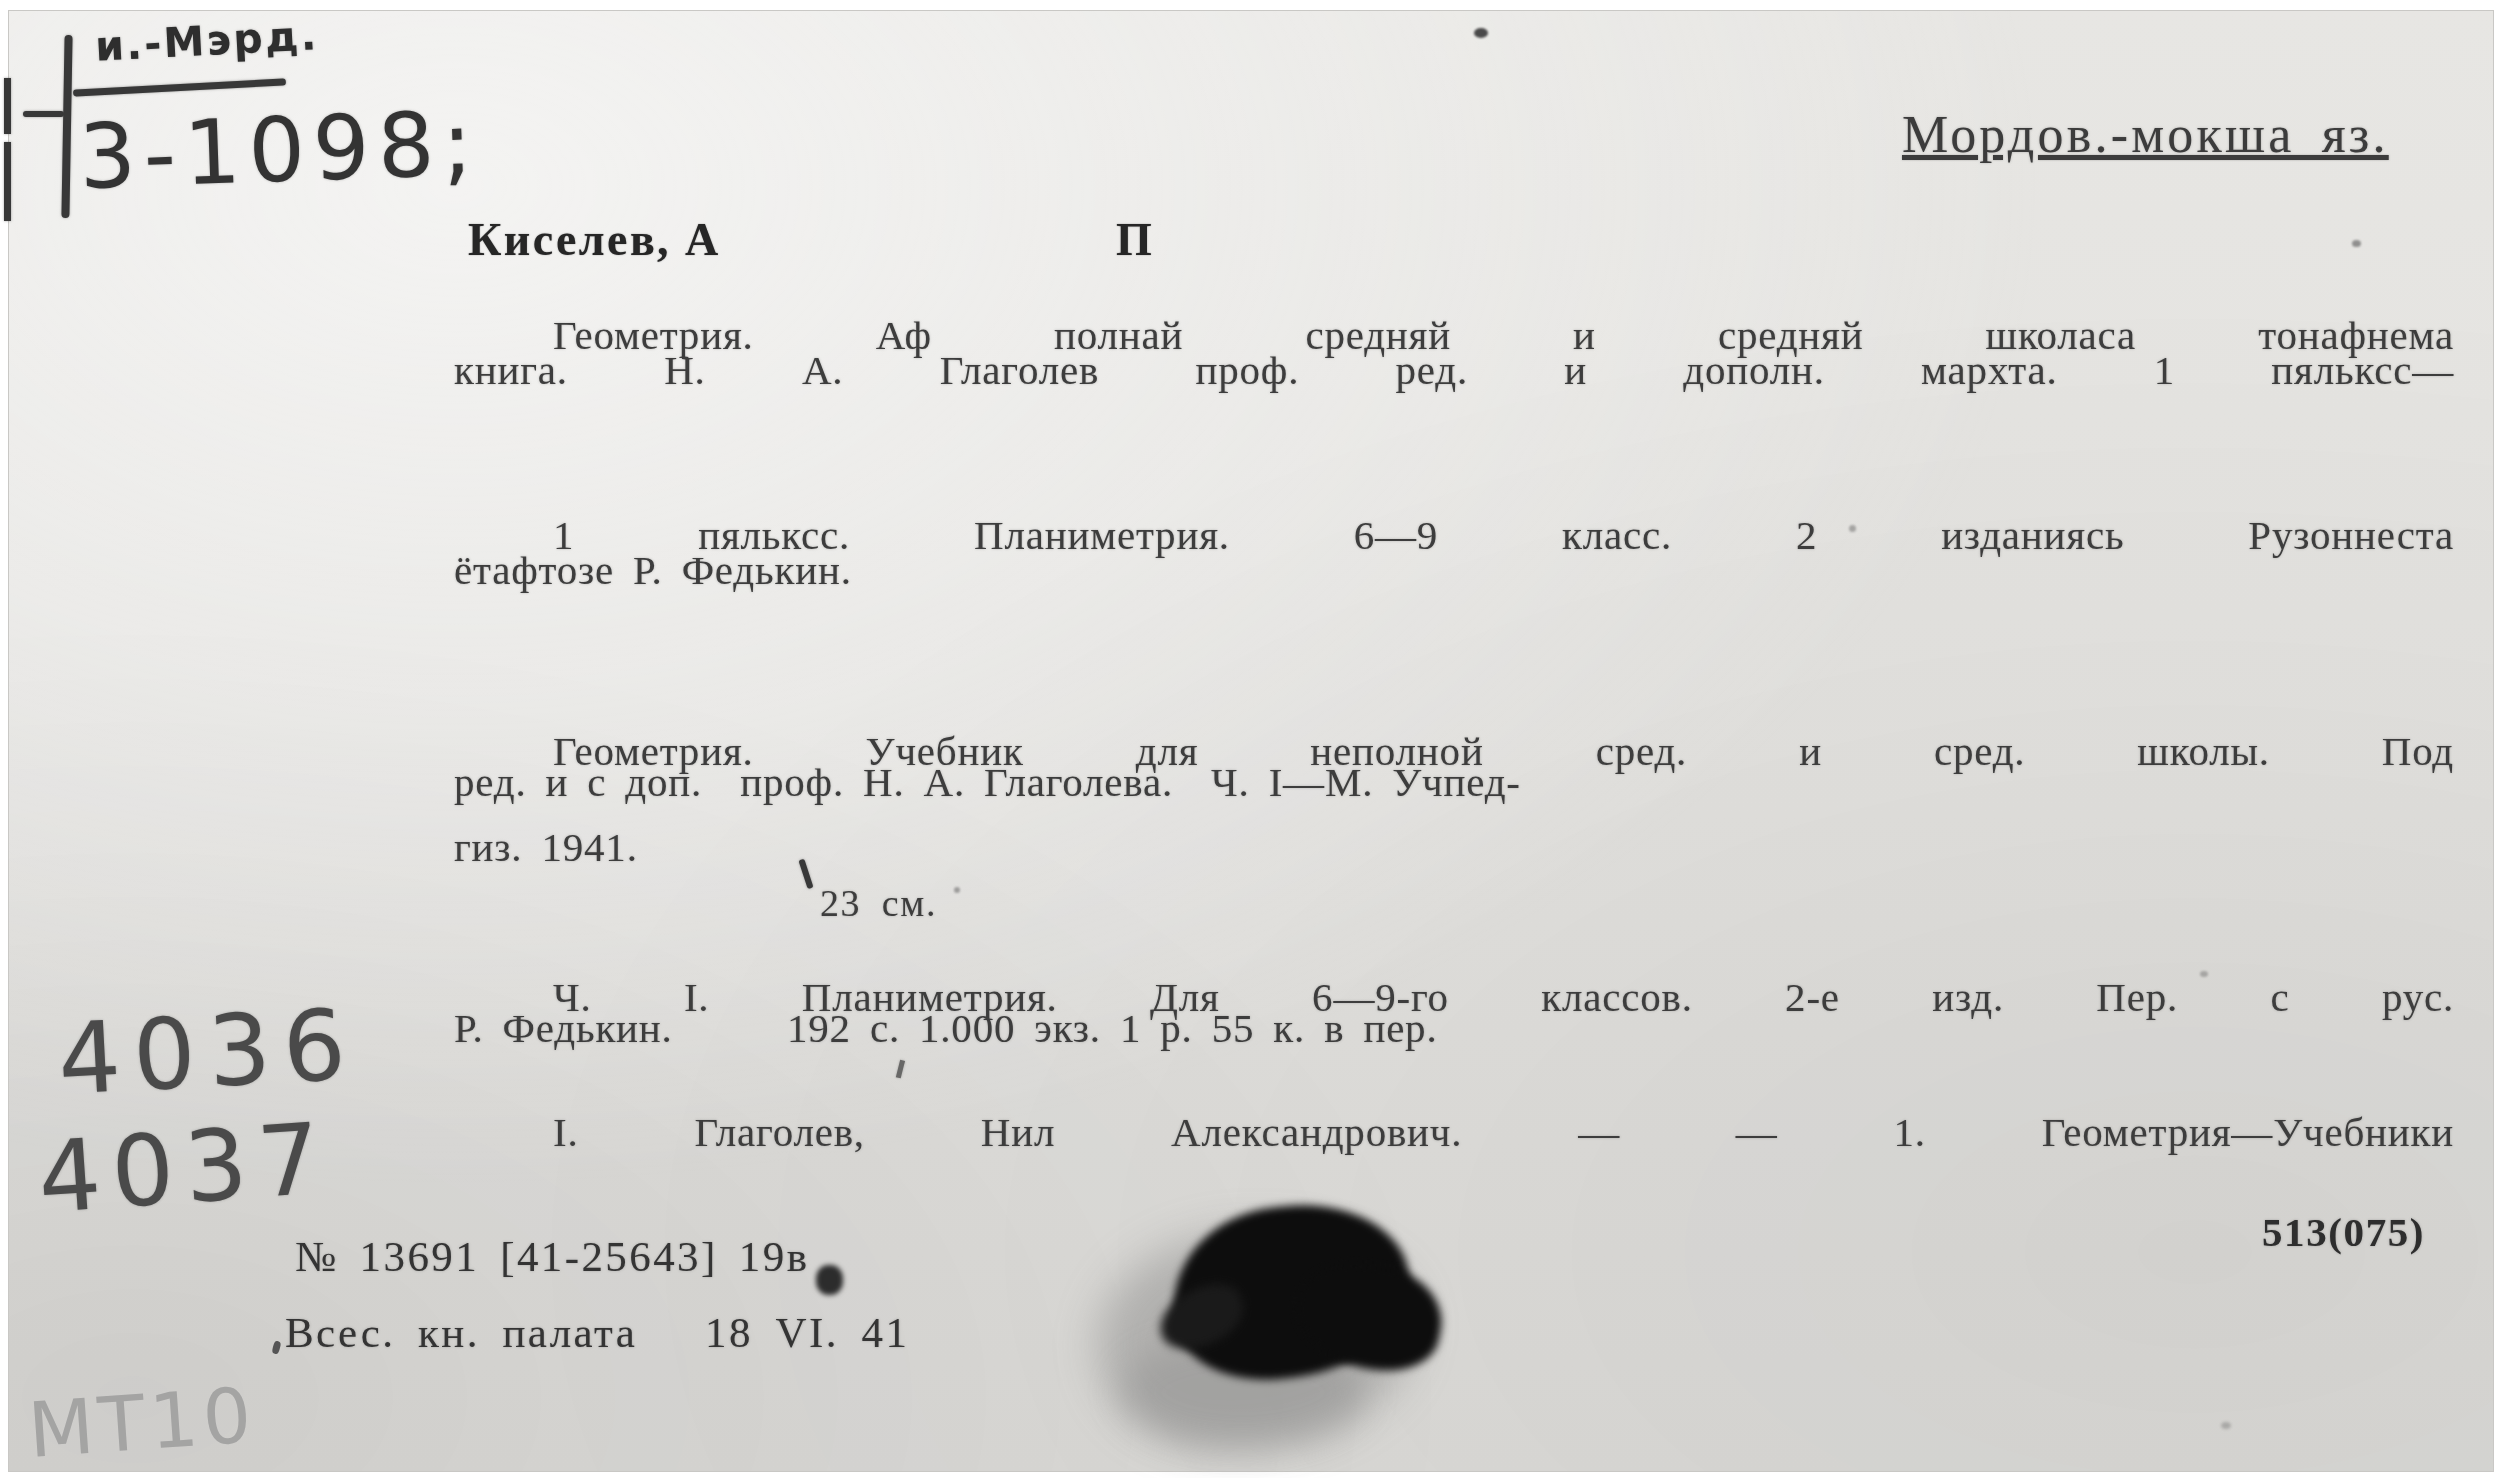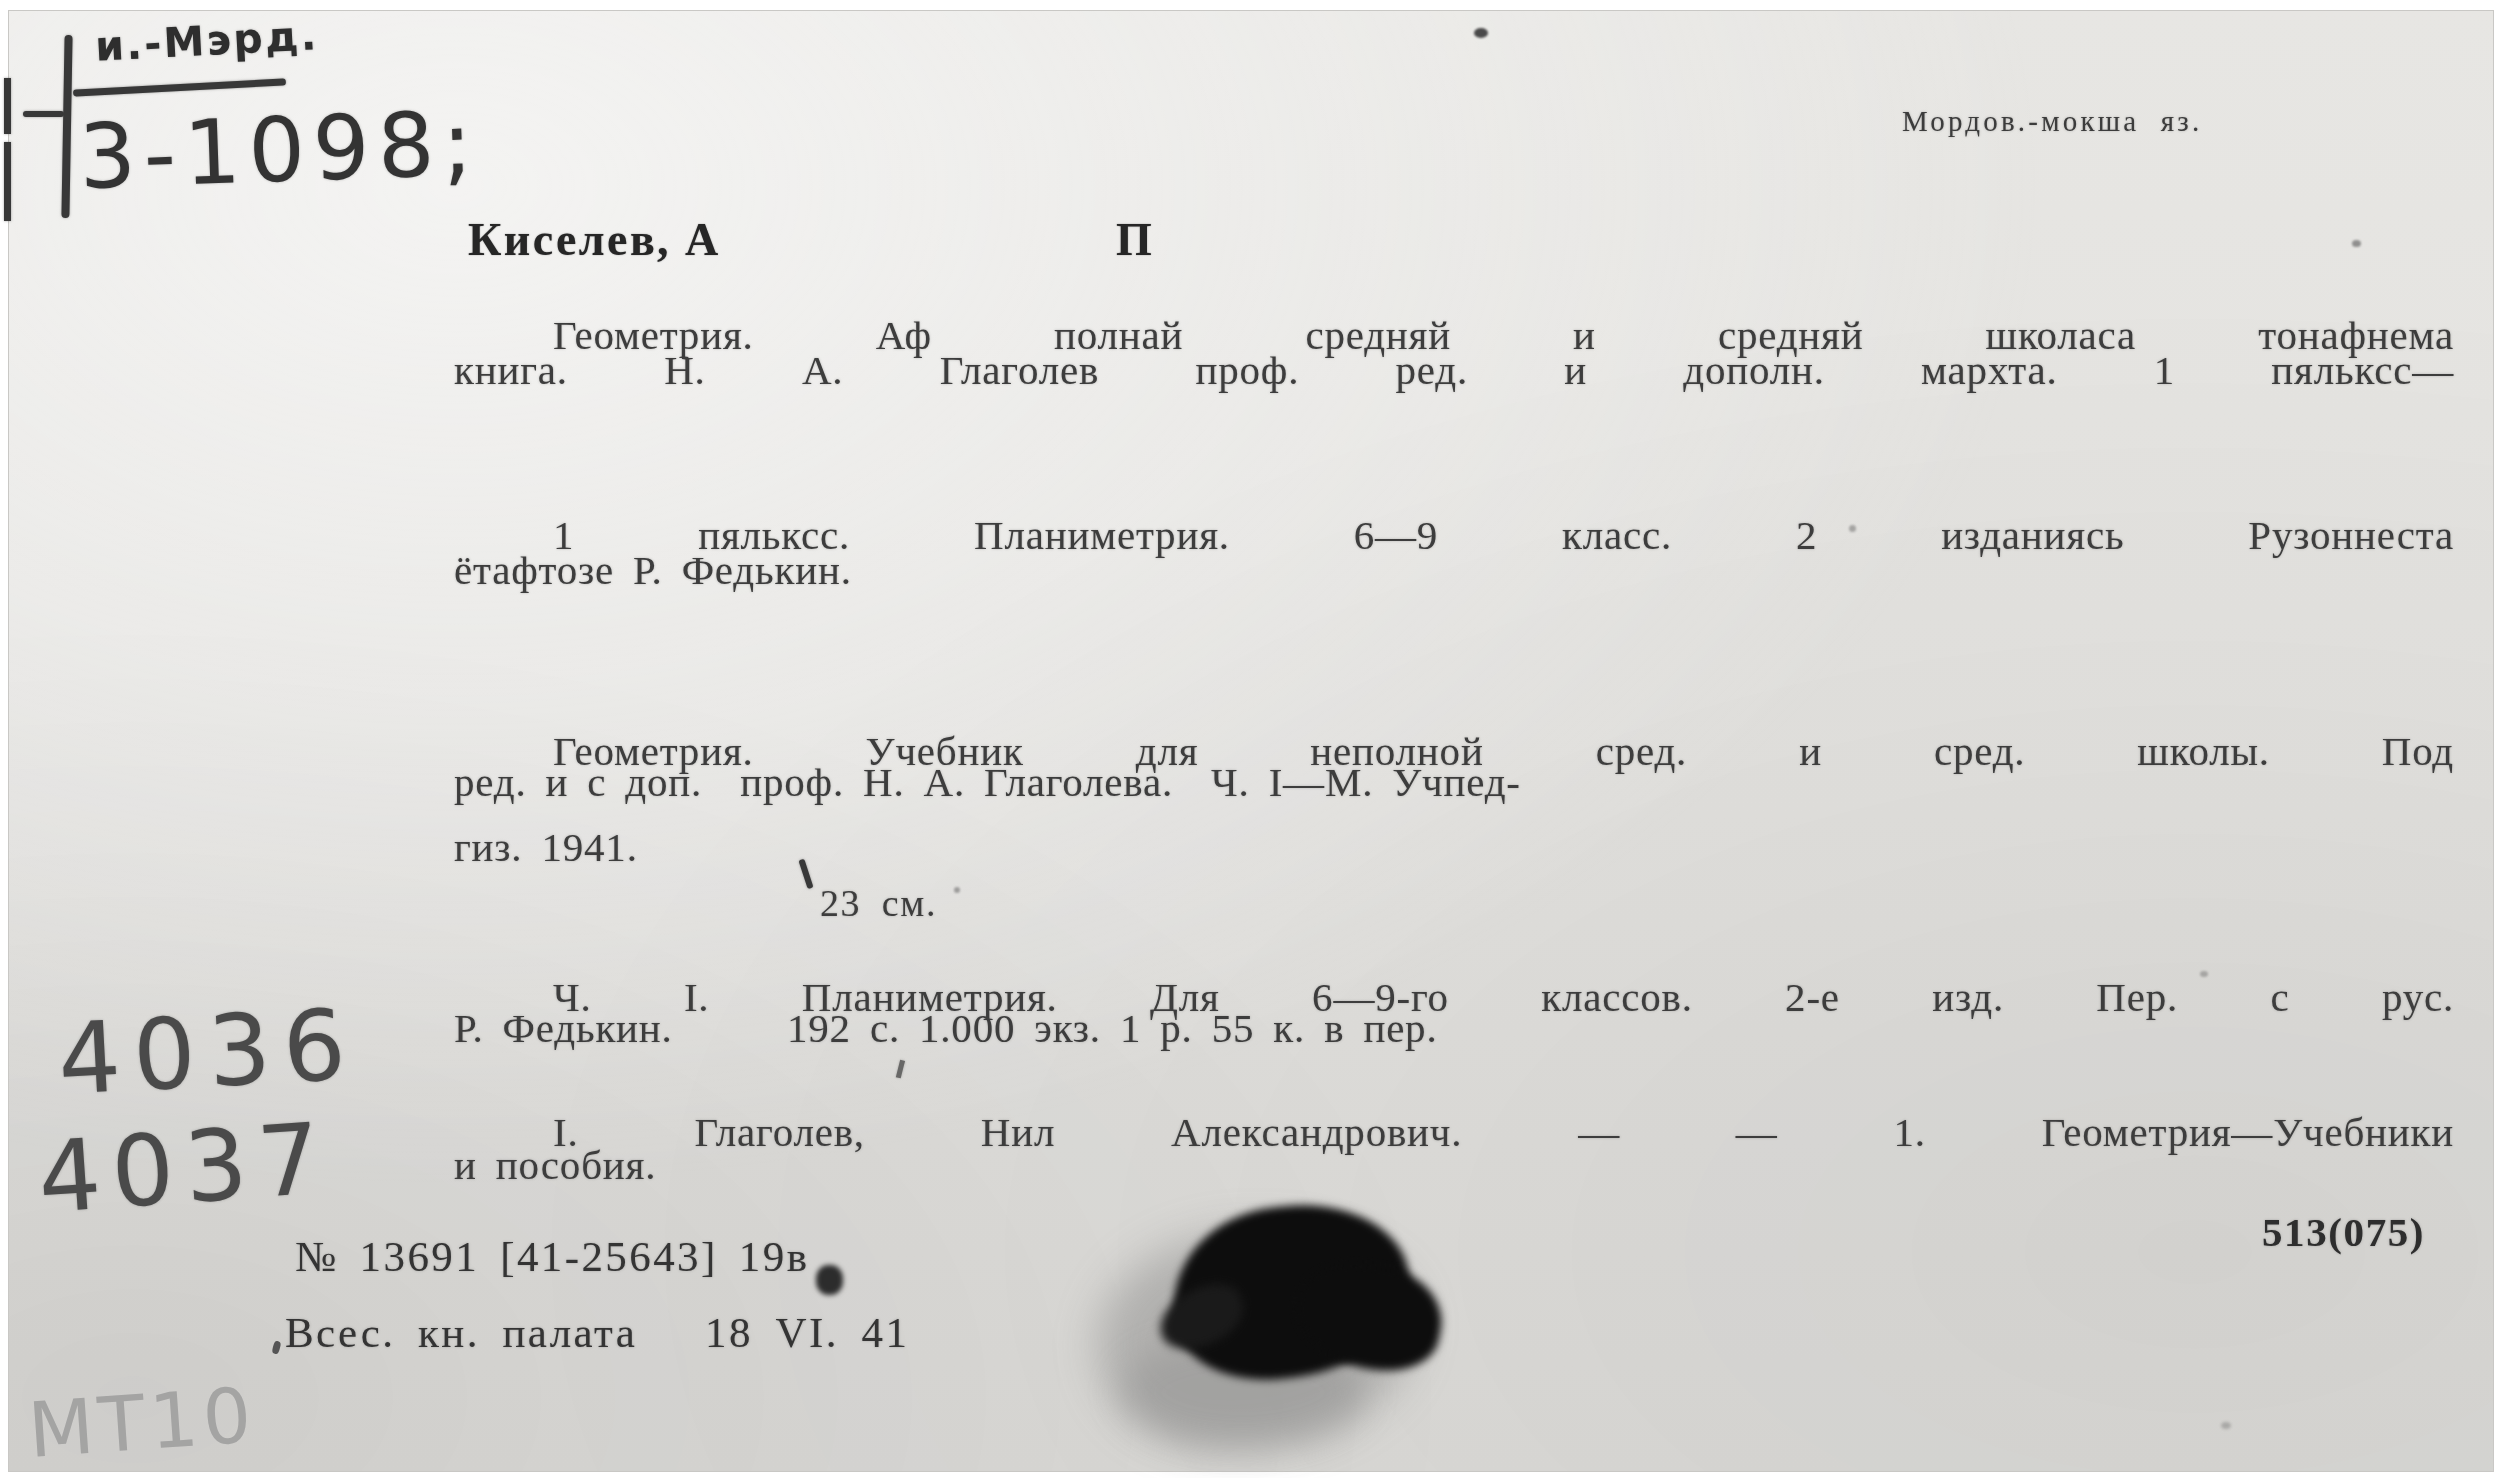--- a/index.html
+++ b/index.html
@@ -32,21 +32,21 @@
   <div class="card">
 
     <div class="stroke" style="left:-4.8px;top:67px;width:6.4px;height:56px;"></div>
     <div class="stroke" style="left:-4.8px;top:131px;width:6.4px;height:79px;"></div>
     <div class="stroke" style="left:14.3px;top:100px;width:41px;height:6.4px;border-radius:3.2px;"></div>
     <div class="stroke" style="left:54px;top:24px;width:8px;height:183px;border-radius:4px;transform:rotate(1deg);"></div>
     <div class="stroke" style="left:64px;top:73px;width:213px;height:7.1px;border-radius:3.2px;transform:rotate(-3deg);"></div>
     <div class="hand" style="left:86px;top:6.4px;font-size:41px;font-weight:600;letter-spacing:2.4px;transform:rotate(-3deg);color:#2e2e2e;">и.-Мэрд.</div>
     <div class="hand" style="left:70px;top:87px;font-size:89px;letter-spacing:8px;transform:rotate(-2deg);color:#333333;">3-1098;</div>
 
-    <div class="typed" style="left:1893px;top:94px;font-size:29px;letter-spacing:3.2px;word-spacing:11px;color:#3c3c3c;">Мордов.-мокша яз.</div>
+    <div class="typed" style="left:1893px;top:94px;font-size:52px;letter-spacing:3.2px;word-spacing:11px;color:#3c3c3c;text-decoration:underline;">Мордов.-мокша яз.</div>
 
     <div class="typed heading" style="left:459px;top:202px;">Киселев, А</div>
     <div class="typed heading" style="left:1107px;top:202px;">П</div>
 
     <div class="typed body-line just indent" style="top:268px;">Геометрия. Аф полнай средняй и средняй школаса тонафнема</div>
     <div class="typed body-line just" style="top:337px;">книга. Н. А. Глаголев проф. ред. и дополн. мархта. 1 пяльксс—</div>
 
     <div class="typed body-line just indent" style="top:468px;">1 пяльксс. Планиметрия. 6—9 класс. 2 изданиясь Рузоннеста</div>
     <div class="typed body-line" style="top:537px;">ётафтозе Р. Федькин.</div>
 
@@ -59,21 +59,20 @@
     <div class="typed body-line" style="top:814px;">гиз. 1941.</div>
 
     <div class="stroke" style="left:794px;top:848px;width:5.6px;height:30px;transform:rotate(-18deg);border-radius:2.4px;"></div>
     <div class="typed" style="left:811px;top:870px;font-size:38px;letter-spacing:1.6px;word-spacing:9.5px;">23 см.</div>
 
     <div class="typed body-line just indent" style="top:930px;">Ч. I. Планиметрия. Для 6—9-го классов. 2-е изд. Пер. с рус.</div>
     <div class="typed body-line pre" style="top:995px;">Р. Федькин.      192 с. 1.000 экз. 1 р. 55 к. в пер.</div>
 
     <div class="typed body-line just indent" style="top:1065px;">I. Глаголев, Нил Александрович. — — 1. Геометрия—Учебники</div>
     <div class="stroke" style="left:889px;top:1049px;width:4.8px;height:17.5px;transform:rotate(14deg);opacity:0.7;"></div>
-    <div class="typed body-line" style="top:1132px;">и пособия.</div>
 
     <div class="hand" style="left:49px;top:984px;font-size:98px;letter-spacing:12.7px;transform:rotate(-3deg);color:#4a4a4a;">4036</div>
     <div class="hand" style="left:29px;top:1100px;font-size:98px;letter-spacing:11px;transform:rotate(-4deg);color:#4a4a4a;">4037</div>
 
     <div class="typed" style="left:2253px;top:1197px;font-size:41px;font-weight:bold;letter-spacing:1.6px;color:#2e2e2e;">513(075)</div>
     <div class="typed pre" style="left:286px;top:1221px;font-size:43px;letter-spacing:2.4px;word-spacing:8px;color:#343434;">№ 13691 [41-25643] 19в</div>
     <div class="speck" style="left:807px;top:1254px;width:27px;height:30px;background:#2c2c2c;filter:blur(2.4px);border-radius:45%;"></div>
     <div class="speck" style="left:264px;top:1330px;width:7.1px;height:12.7px;background:#555;border-radius:40%;transform:rotate(15deg);"></div>
     <div class="typed pre" style="left:276px;top:1297px;font-size:43px;letter-spacing:2.4px;word-spacing:9.5px;color:#343434;">Всес. кн. палата   18 VI. 41</div>
 

